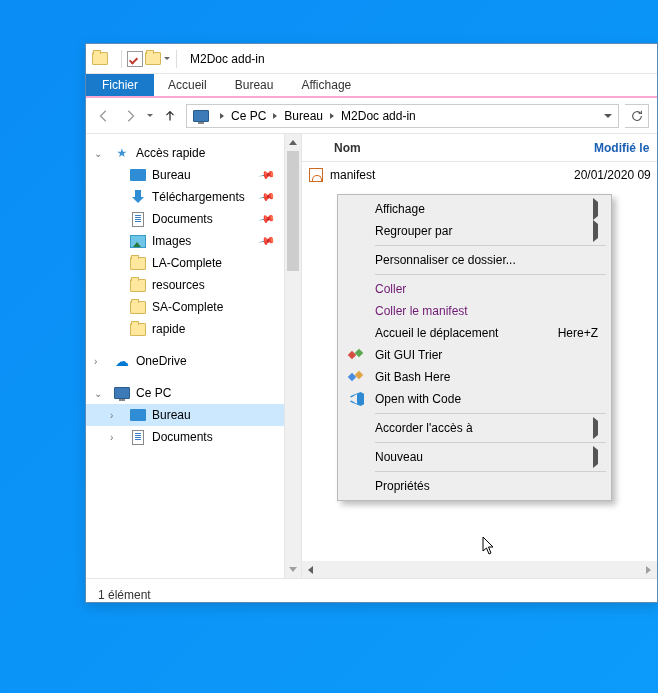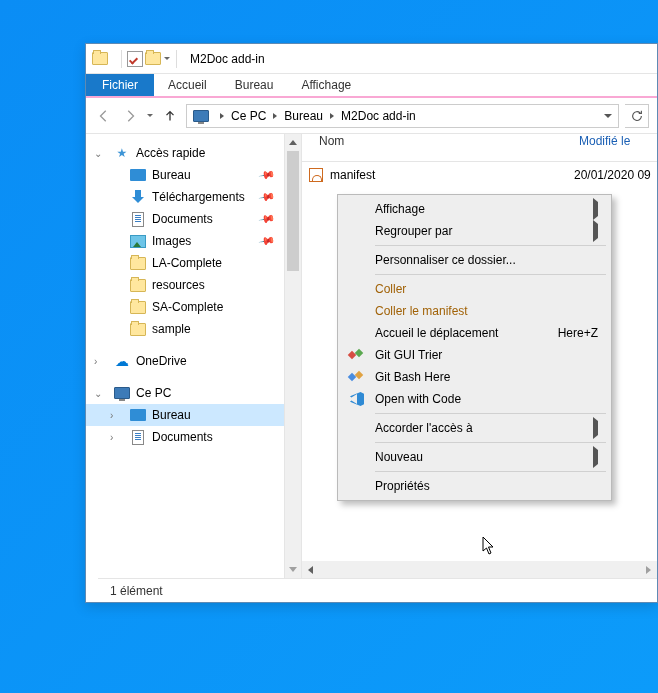--- a/index.html
+++ b/index.html
@@ -54,38 +54,38 @@
   .dl-icon::before { content:""; position:absolute; left:4px; top:0; width:6px; height:8px; background:#2f8dd6;}
   .dl-icon::after { content:""; position:absolute; left:1px; top:7px; border-left:6px solid transparent; border-right:6px solid transparent; border-top:6px solid #2f8dd6;}
   .doc-icon { width:12px; height:15px; background:#fff; border:1px solid #888; position:relative;}
   .doc-icon::before { content:""; position:absolute; top:2px; left:2px; right:2px; height:1px; background:#3b7fc4; box-shadow:0 2px 0 #3b7fc4, 0 4px 0 #3b7fc4, 0 6px 0 #3b7fc4;}
   .img-icon { width:16px; height:13px; background:#6ec5e8; border:1px solid #3a9bc4; position:relative;}
   .img-icon::after { content:""; position:absolute; bottom:0; left:2px; border-left:4px solid transparent; border-right:4px solid transparent; border-bottom:5px solid #2a7a3a;}
   .cloud-icon { color:#0078d4; font-size:14px;}
   .section-gap { height:10px;}
   .splitter { width:1px; background:#e5e5e5;}
   .content { flex:1; display:flex; flex-direction:column;}
-  .col-headers { height:28px; display:flex; border-bottom:1px solid #e5e5e5; padding-left:17px;}
+  .col-headers { height:28px; display:flex; align-items:center; border-bottom:1px solid #e5e5e5; padding-left:32px;font-weight:bold;}
   .col-header { font-size:12px; color:#333; cursor:default;}
   .col-name { flex:0 0 260px;}
   .col-date { color:#1a5fb4;}
   .file-list { flex:1; padding-top:2px;}
   .file-row { display:flex; align-items:center; height:22px; padding-left:6px; gap:6px;}
   .xml-icon { width:14px; height:14px; border:1px solid #ce6a1f; background:#fff; position:relative;}
   .xml-icon::after { content:""; position:absolute; left:2px; top:6px; width:8px; height:5px; border:1.5px solid #ce6a1f; border-bottom:none; border-top-left-radius:6px; border-top-right-radius:6px;}
   .file-name { flex:0 0 238px;}
   .file-date { color:#000;}
   .scrollbar-h { height:17px; background:#f0f0f0; display:flex;}
   .scroll-left,.scroll-right { width:17px; display:flex; align-items:center; justify-content:center;}
   .scroll-left::after { content:""; border-top:4px solid transparent; border-bottom:4px solid transparent; border-right:5px solid #606060;}
   .scroll-right::after { content:""; border-top:4px solid transparent; border-bottom:4px solid transparent; border-left:5px solid #a0a0a0;}
-  .statusbar { height:24px; display:flex; align-items:center; padding-left:12px; font-size:12px; color:#333; border-top:1px solid #e5e5e5;margin-left:12px;}
+  .statusbar { height:24px; display:flex; align-items:flex-end; padding-left:12px; font-size:12px; color:#333; border-top:1px solid #e5e5e5;}
   .context-menu { position:absolute; left:337px; top:194px; width:275px; background:#eeeeee; border:1px solid #bababa; box-shadow:4px 4px 6px rgba(0,0,0,0.25); padding:3px;}
   .cm-item { height:22px; display:flex; align-items:center; padding-left:34px; padding-right:10px; font-size:12px; color:#000; position:relative; cursor:default;}
-  .cm-item.disabled { color:#a16207;}
+  .cm-item.disabled { color:#701a75;}
   .cm-sep { height:1px; background:#d0d0d0; margin:3px 2px 3px 34px;}
   .cm-icon { position:absolute; left:8px; width:16px; height:16px; display:flex; align-items:center; justify-content:center;}
   .cm-arrow { margin-left:auto;}
   .cm-arrow::after { content:""; border-top:4px solid transparent; border-bottom:4px solid transparent; border-left:5px solid #555;}
   .cm-shortcut { margin-left:auto; font-size:12px; color:#000;}
   .git-ico-a { width:14px; height:14px; position:relative;}
   .git-ico-a::before { content:""; position:absolute; width:6px; height:6px; background:#d64d42; transform:rotate(45deg); left:-1px; top:4px;}
   .git-ico-a::after { content:""; position:absolute; width:6px; height:6px; background:#5aa84f; transform:rotate(45deg); left:6px; top:2px;}
   .git-ico-b { width:14px; height:14px; position:relative;}
   .git-ico-b::before { content:""; position:absolute; width:6px; height:6px; background:#4a8de0; transform:rotate(45deg); left:-1px; top:4px;}
@@ -210,21 +210,21 @@
         <div class="tree-item level2">
             <span class="ico">
               <span class="folder-icon"></span>
             </span>
             <span>SA-Complete</span>
           </div>
         <div class="tree-item level2">
             <span class="ico">
               <span class="folder-icon"></span>
             </span>
-            <span>sample</span>
+            <span>rapide</span>
           </div>
         <div class="section-gap"></div>
         <div class="tree-item">
             <span class="expand">›</span>
             <span class="ico cloud-icon">☁</span>
             <span>OneDrive</span>
           </div>
         <div class="section-gap"></div>
         <div class="tree-item">
             <span class="expand">⌄</span>

